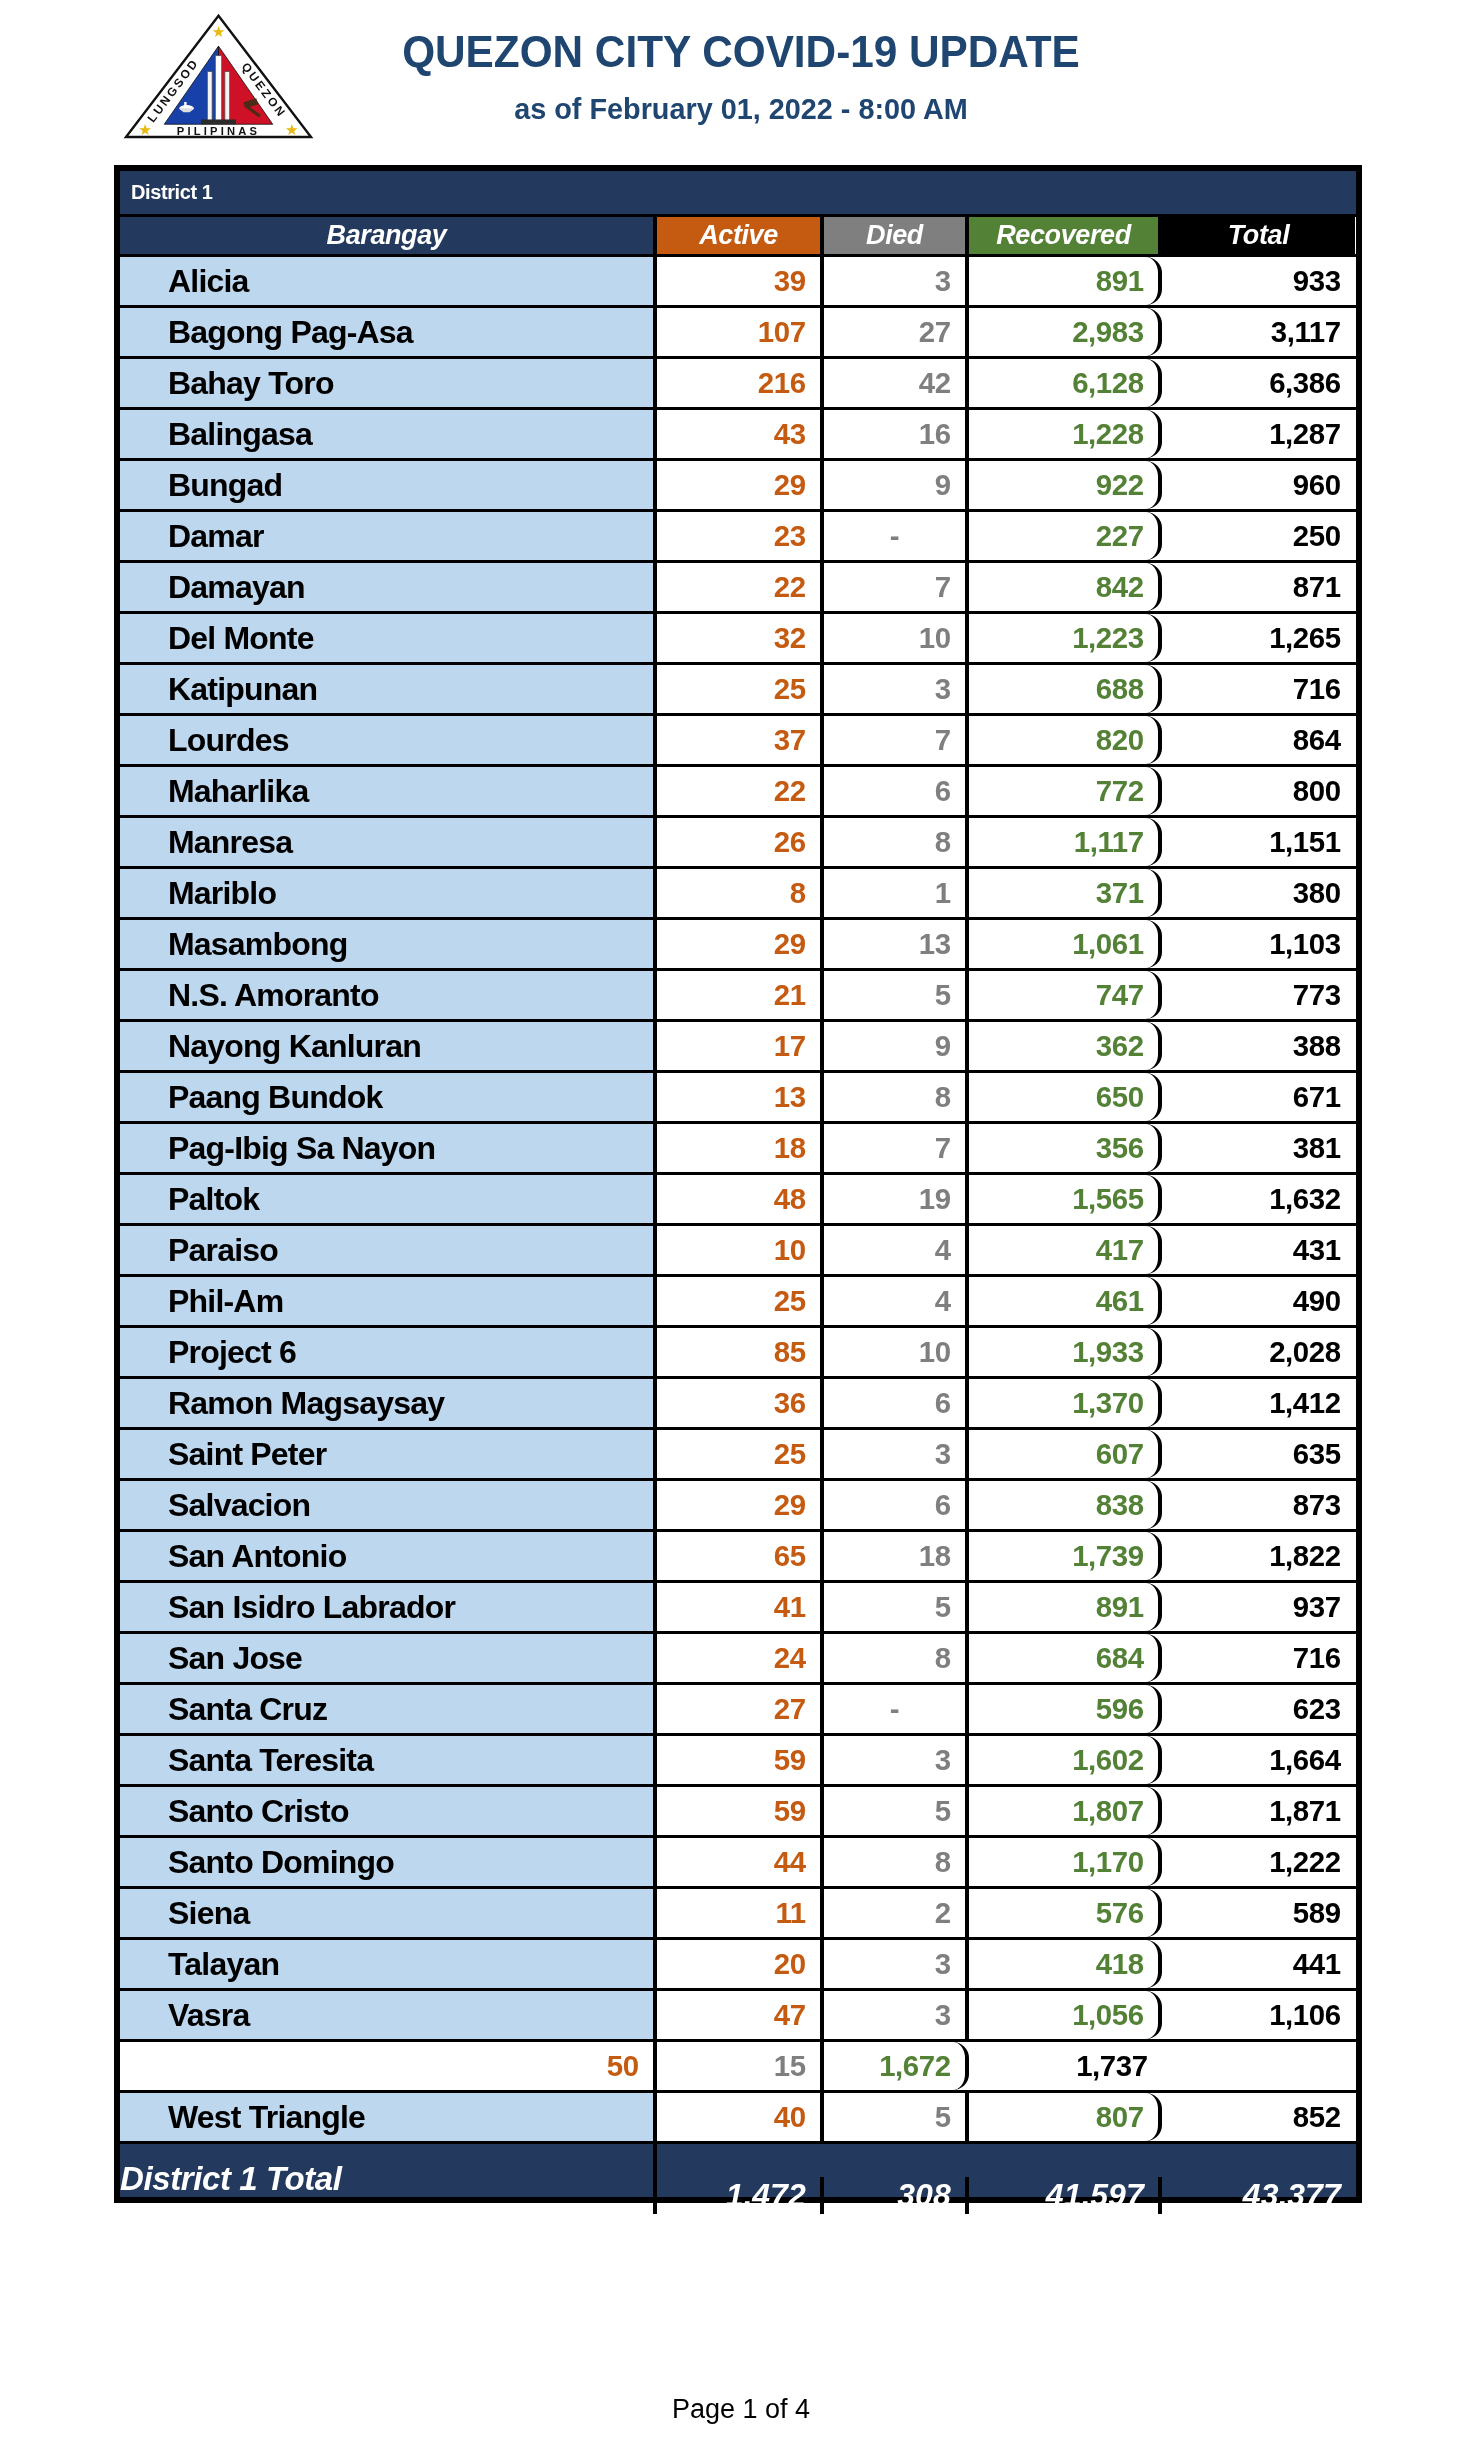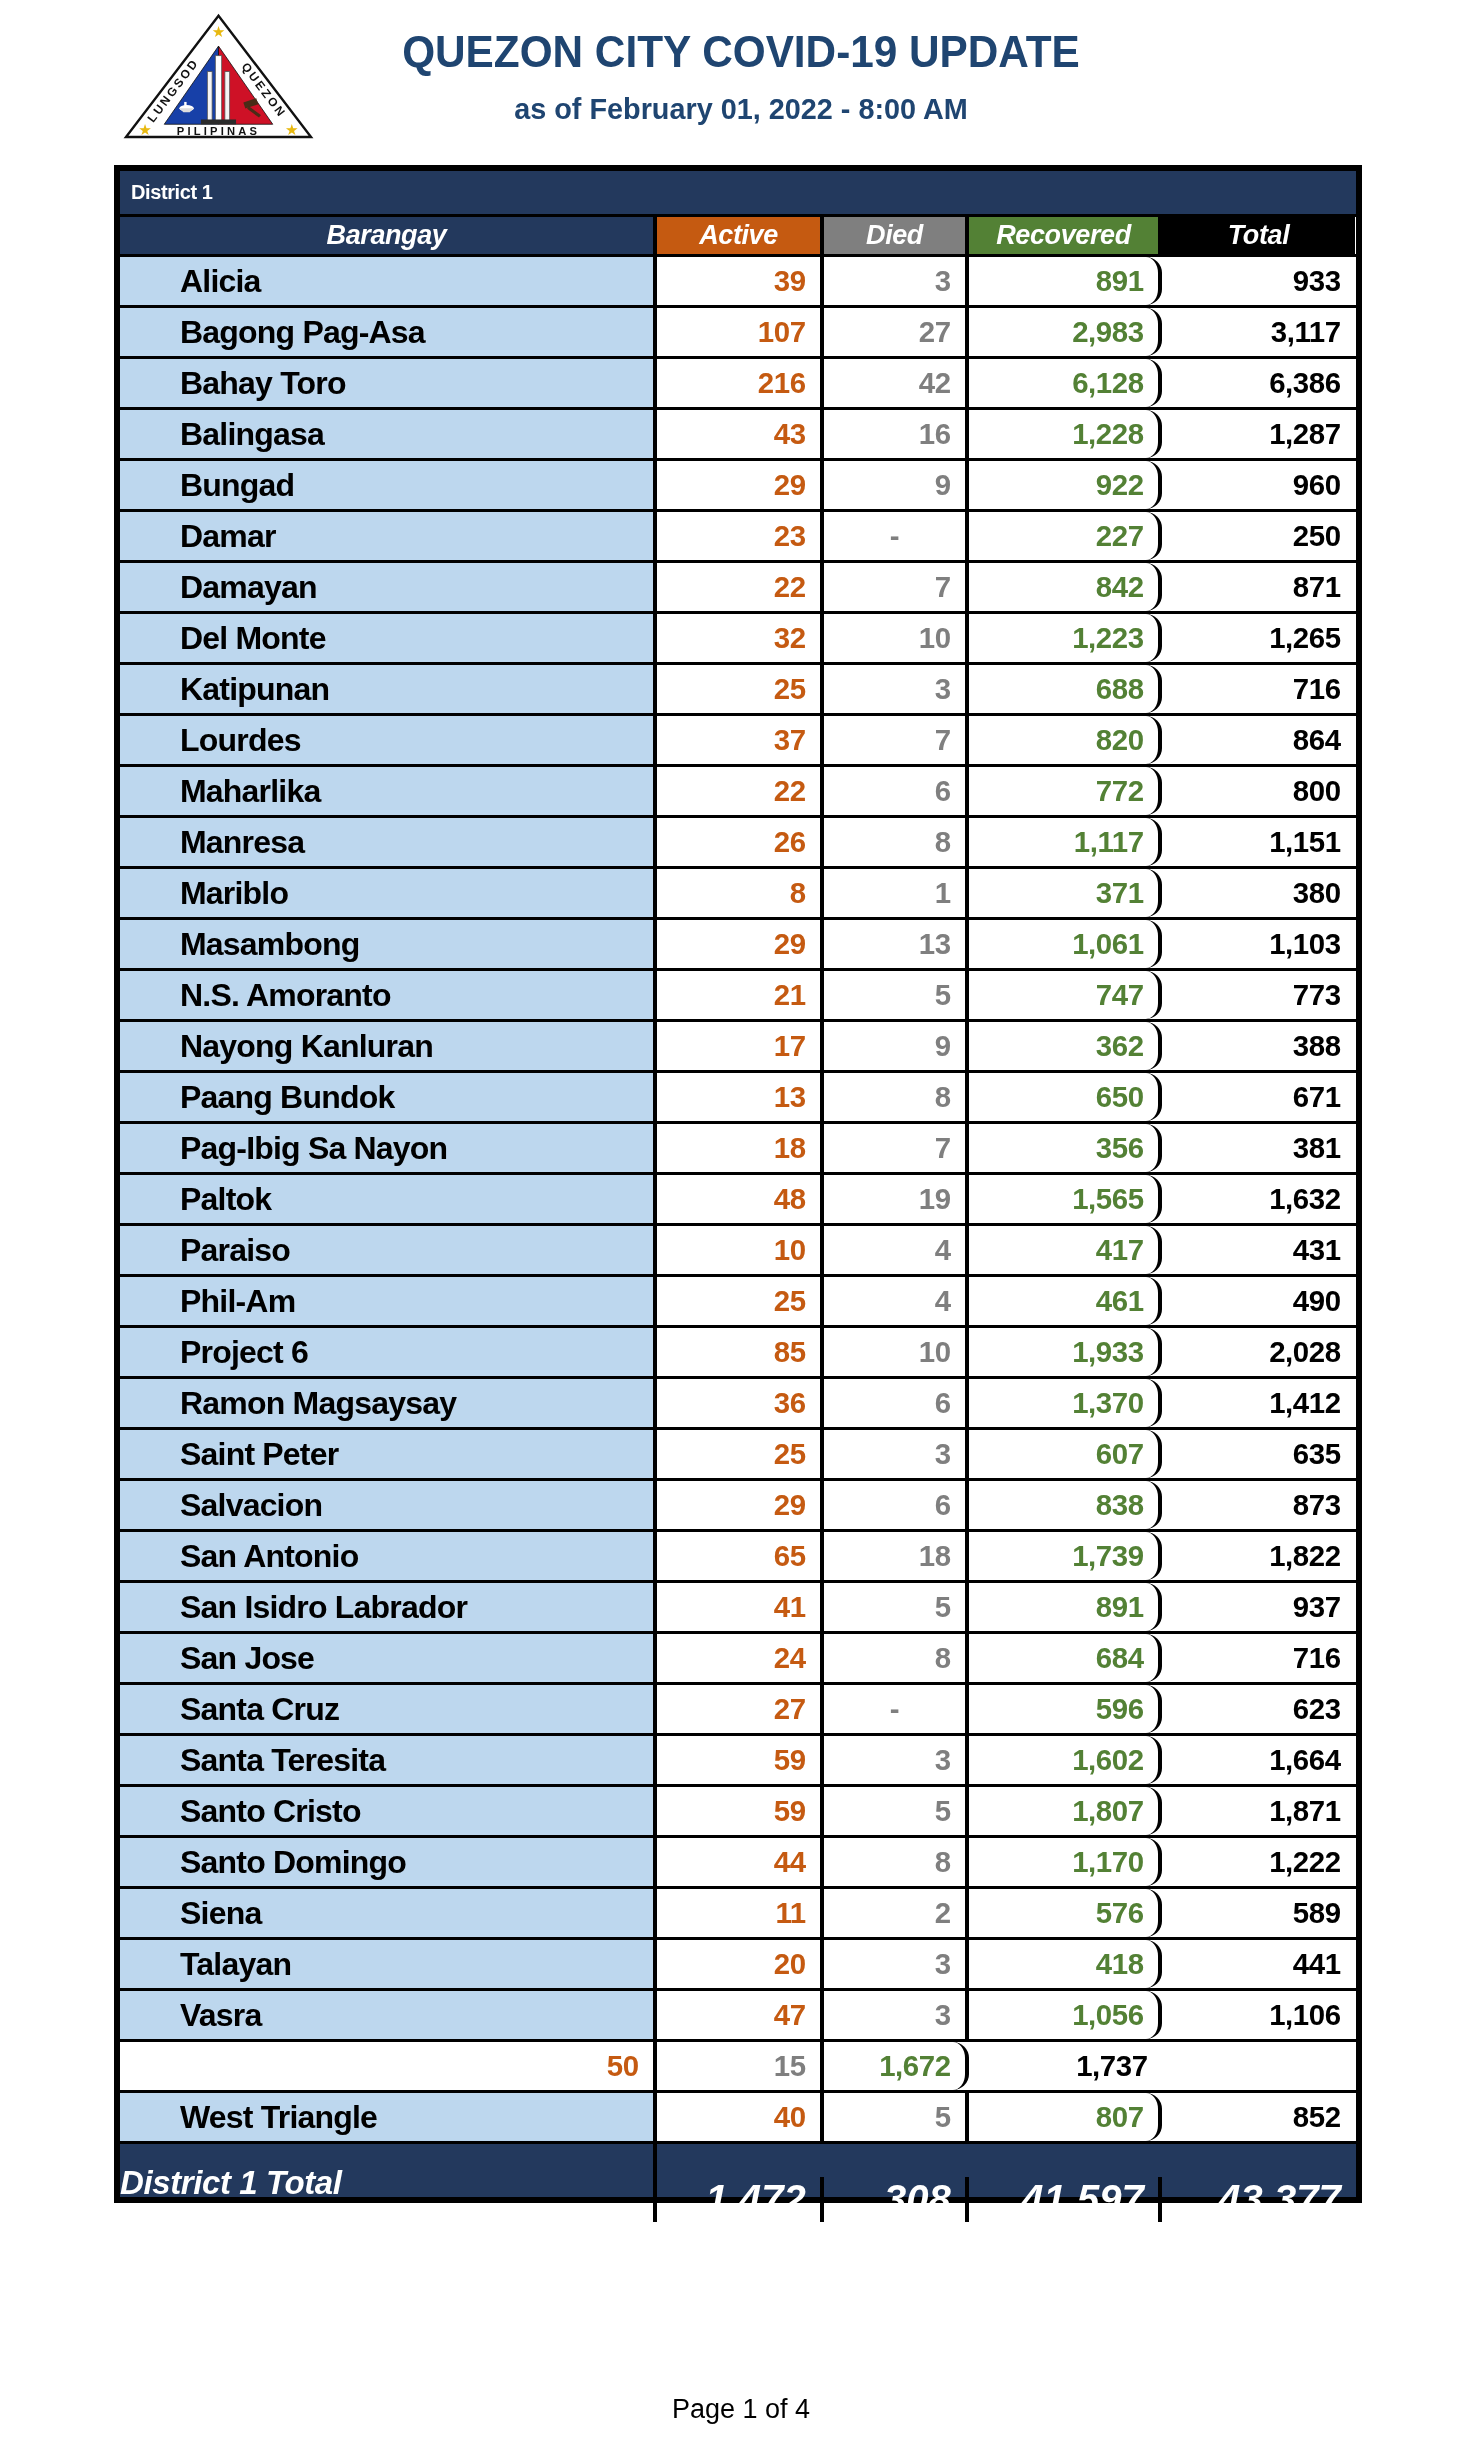--- a/index.html
+++ b/index.html
@@ -35,30 +35,30 @@
   .cell{box-sizing:border-box;border-right:4px solid #000;display:flex;align-items:center;min-width:0;}
   .cell:last-child{border-right:none;}
   .head-row{height:40px;border-bottom:3.2px solid #000;box-sizing:border-box;}
   .head-cell{justify-content:center;color:#fff;font-style:italic;font-weight:bold;font-size:27px;letter-spacing:-0.4px;}
   .head-barangay{background:var(--navy);}
   .head-active{background:var(--active);}
   .head-died{background:var(--died);}
   .head-recovered{background:var(--recovered);}
   .head-total{background:var(--totalc);}
   .data-row{height:51px;border-bottom:3.2px solid #000;box-sizing:border-box;background:#fff;}
-  .name-cell{background:var(--rowbg);font-weight:bold;font-size:32px;color:#000;padding-left:60px;letter-spacing:-0.8px;white-space:nowrap;}
+  .name-cell{background:var(--rowbg);font-weight:bold;font-size:32px;color:#000;padding-left:48px;letter-spacing:-0.8px;white-space:nowrap;}
   .num-cell{justify-content:flex-end;padding-right:14.3px;font-weight:bold;font-size:29.4px;letter-spacing:-0.4px;}
   .num-active{color:var(--active);}
   .num-died{color:var(--died);}
   .num-recovered{color:var(--recovered);border-radius:16px;}
   .num-total{color:#000;margin-left:12px;}
   .num-cell.dash{justify-content:center;padding-right:0;}
   .total-row{height:53px;background:var(--navy);color:#fff;font-style:italic;font-weight:bold;}
   .total-label{font-size:33px;letter-spacing:-0.4px;}
-  .total-num{justify-content:flex-end;padding-right:14.3px;font-size:40px;margin-top:33px;}
+  .total-num{justify-content:flex-end;padding-right:14.3px;font-size:32px;margin-top:33px;}
   
   .footer{position:absolute;top:2394px;left:0;width:100%;text-align:center;font-size:27px;color:#000;}
 </style>
 </head>
 <body>
 
 <div class="page">
 
   <svg class="logo" viewBox="0 0 252 168" xmlns="http://www.w3.org/2000/svg">
     <polygon points="126,6 10,158 242,158" fill="#ffffff" stroke="#111111" stroke-width="3"></polygon>

